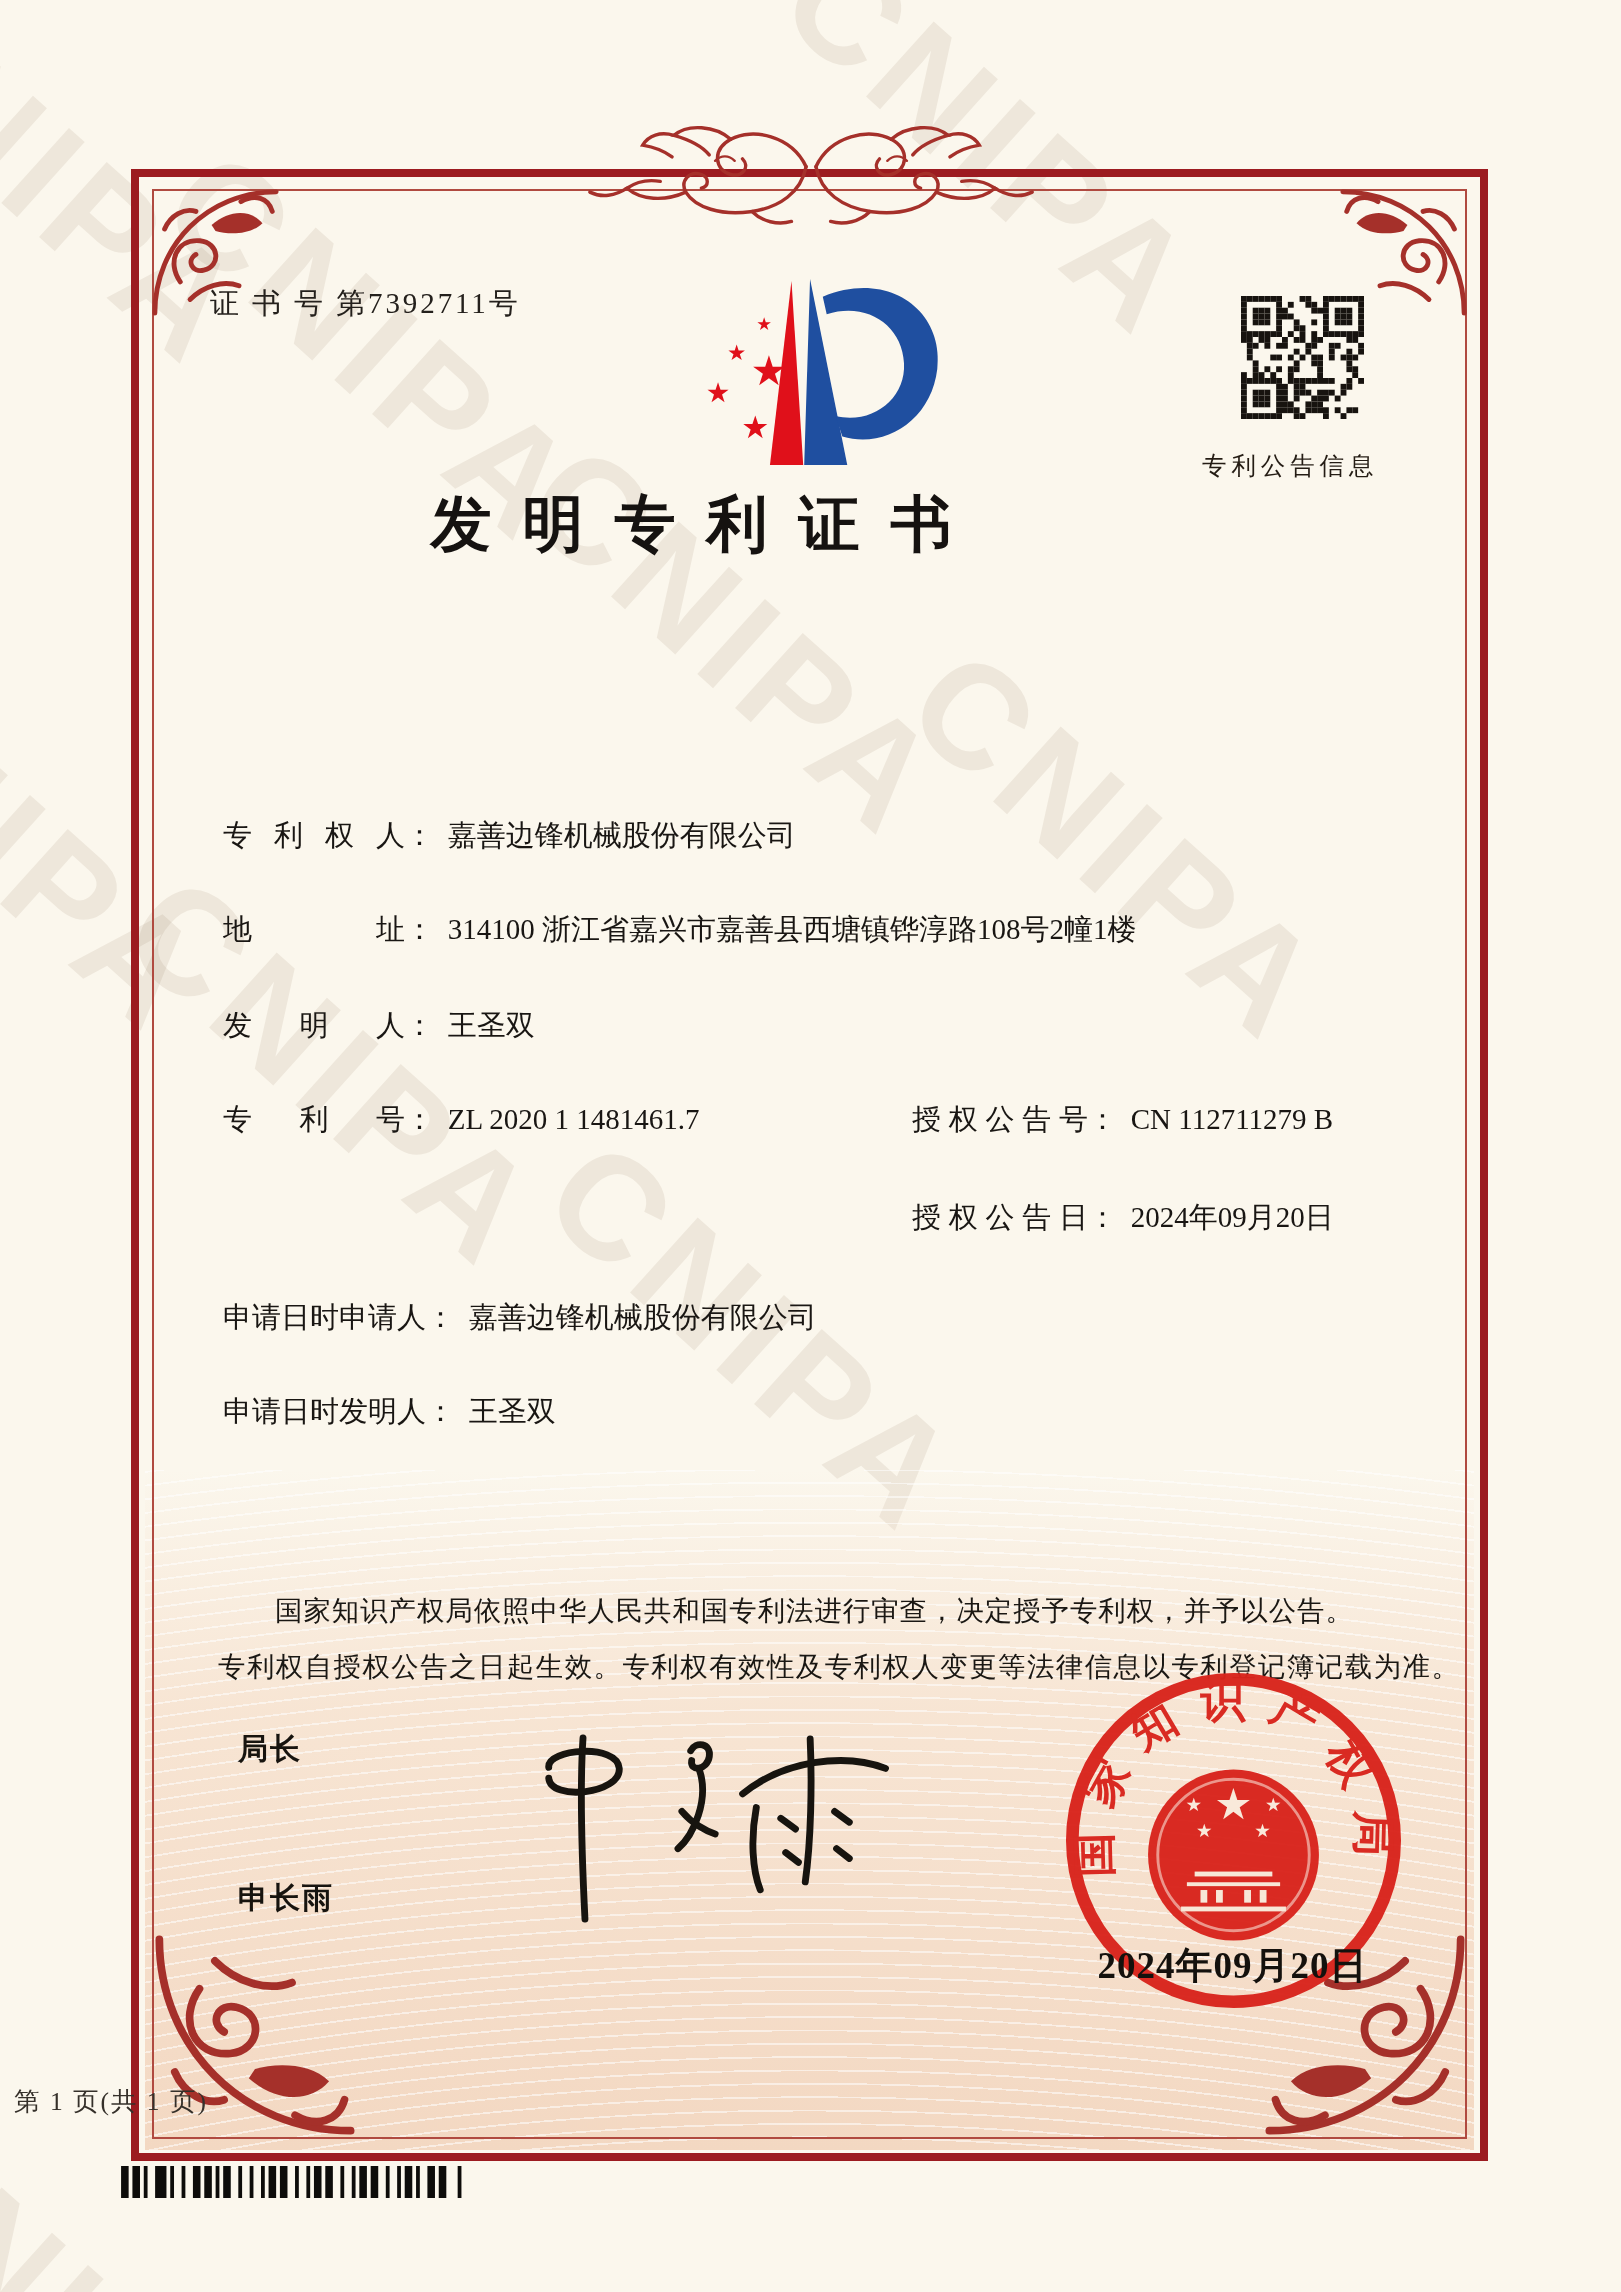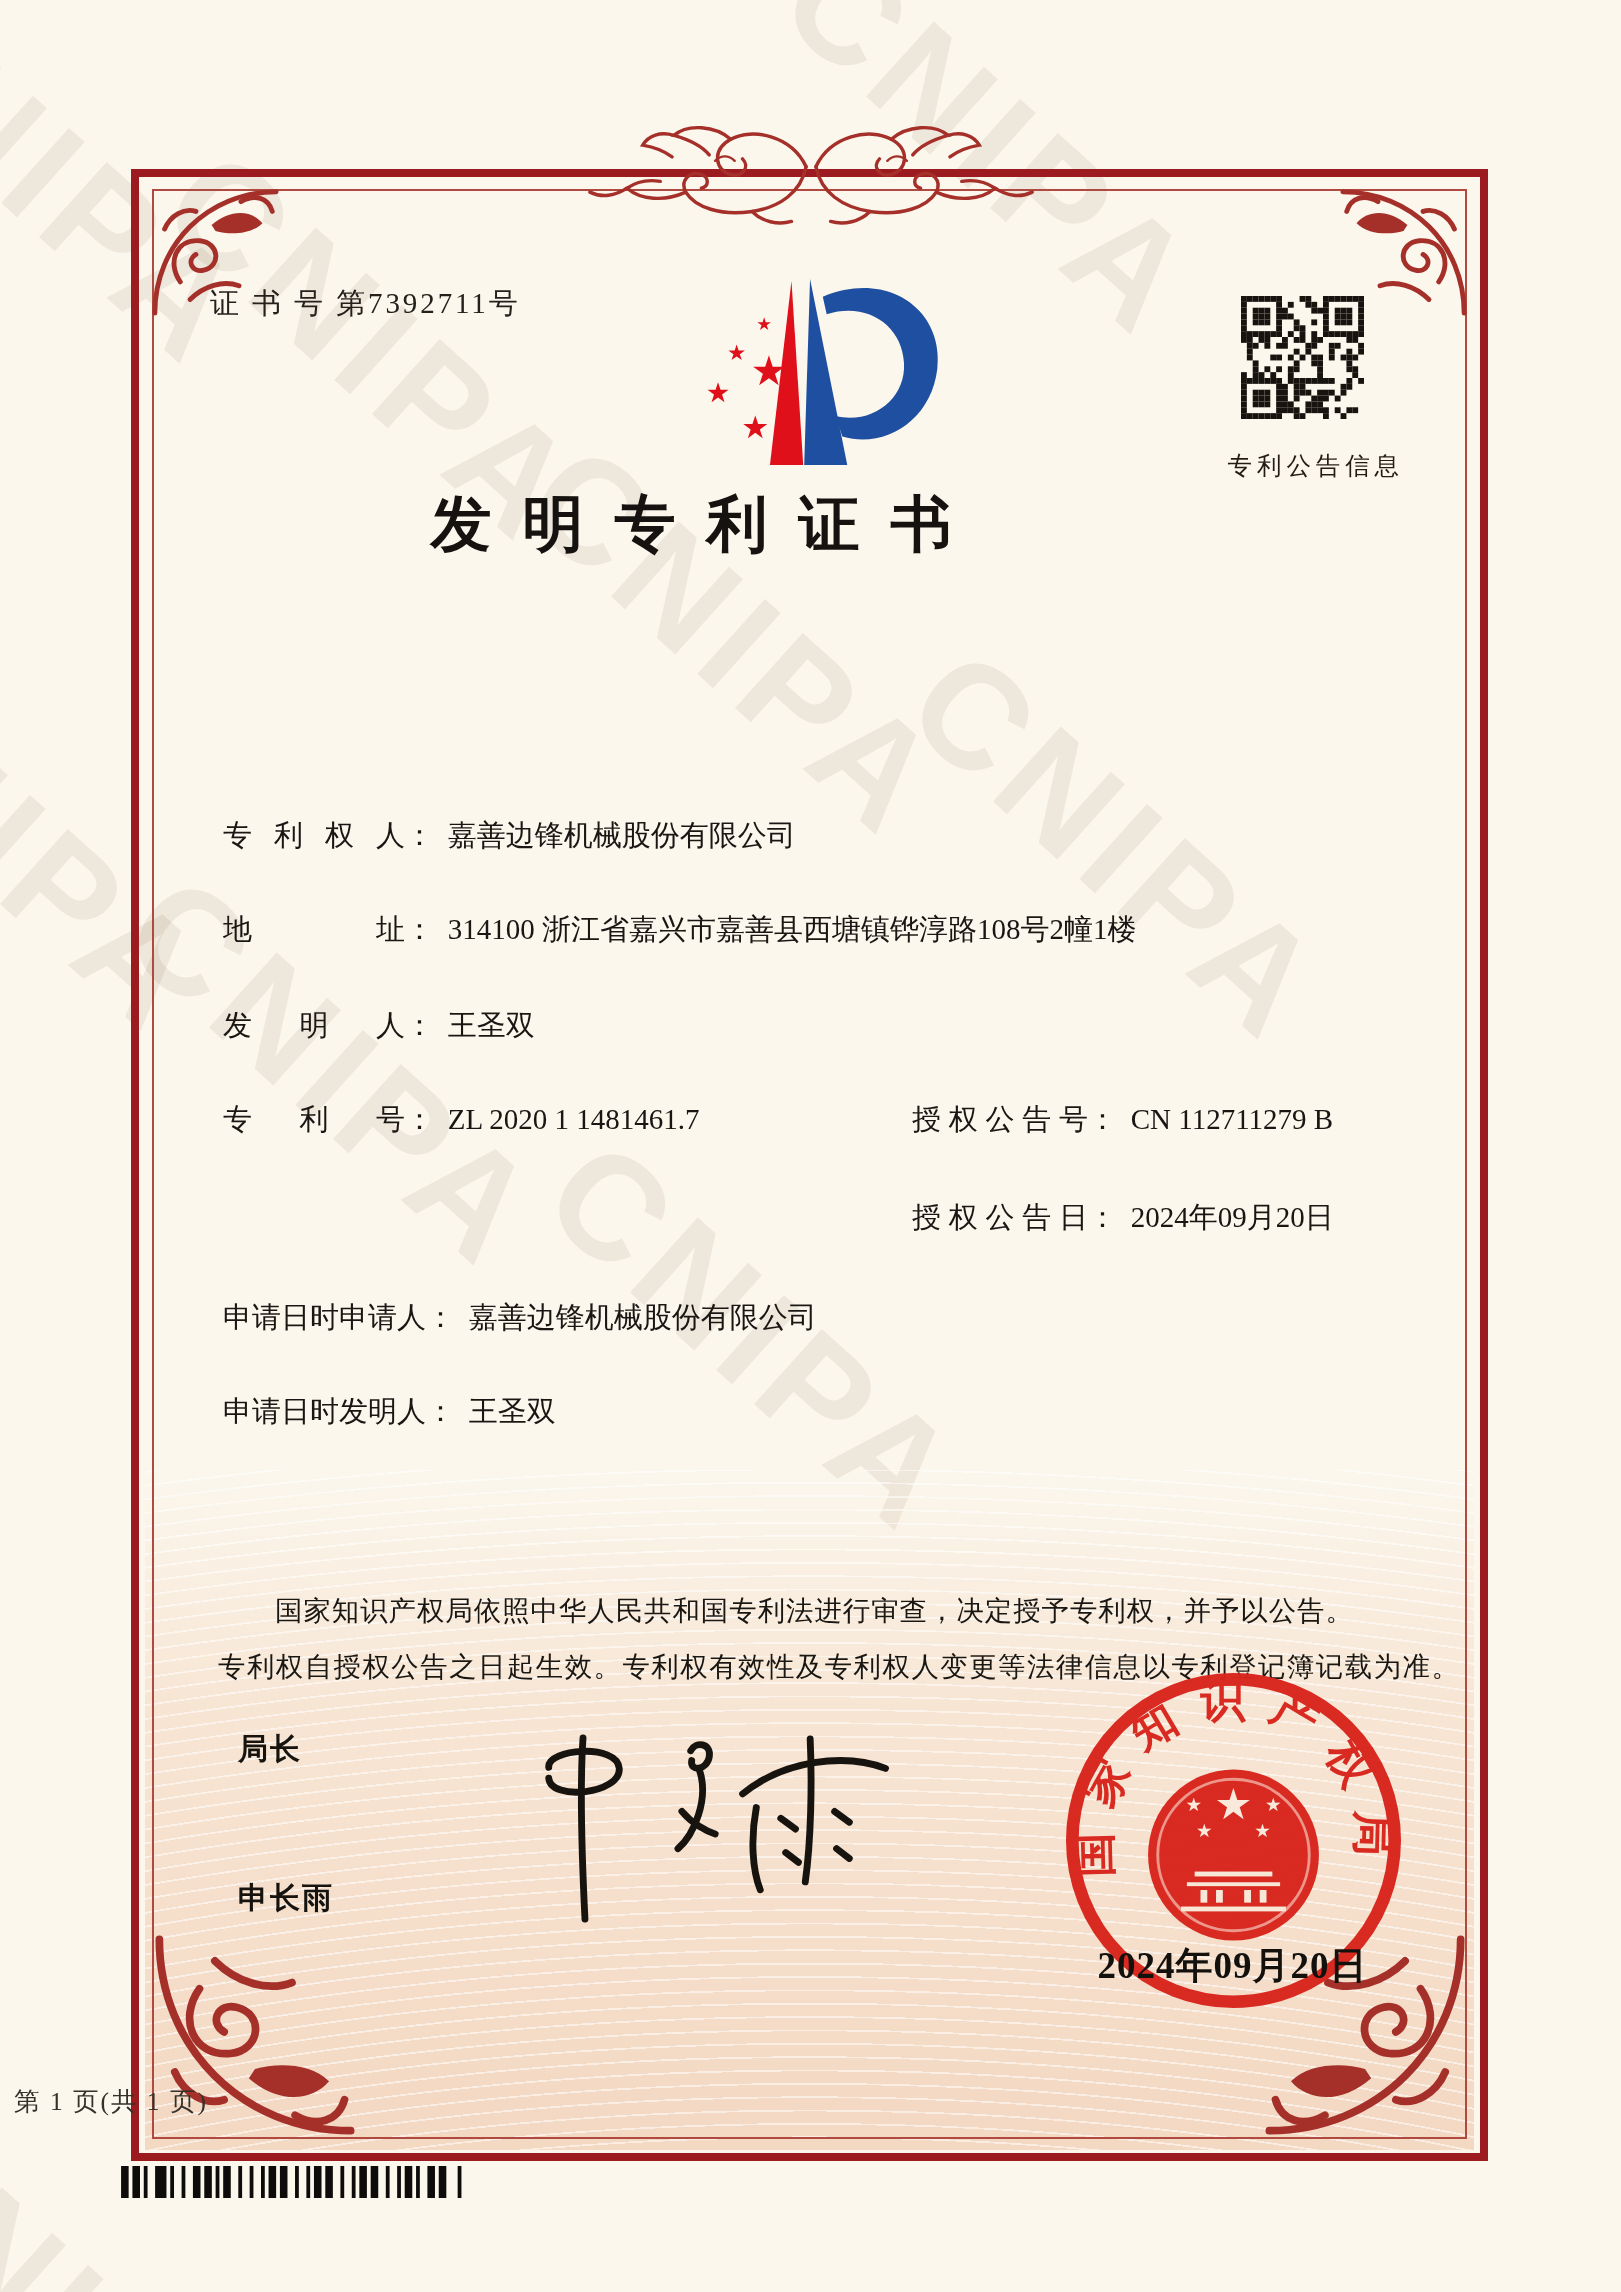--- a/index.html
+++ b/index.html
@@ -49,21 +49,21 @@
 
   
   .cert-no{
     position:absolute;left:210px;top:284px;
     font-size:29px;letter-spacing:2.9px;color:#24201c;text-align:right;
   }
   .qr-box{position:absolute;left:1241px;top:296px;width:123px;height:123px;}
   .qr-box svg{width:123px;height:123px;fill:#17130f;}
   .qr-label{
     position:absolute;left:1202px;top:449px;width:202px;
-    text-align:right;font-size:24.5px;letter-spacing:4.9px;color:#241c14;
+    text-align:left;font-size:24.5px;letter-spacing:4.9px;color:#241c14;
   }
   .doc-title{
     position:absolute;left:0;top:484px;width:1382px;
     text-align:center;font-size:61px;font-weight:700;
     letter-spacing:31px;text-indent:31px;color:#151210;
   }
 
   
   .frow{position:absolute;left:223px;font-size:29px;white-space:nowrap;color:#191613;}
   .frow-r{position:absolute;left:912px;font-size:29px;white-space:nowrap;color:#191613;}

